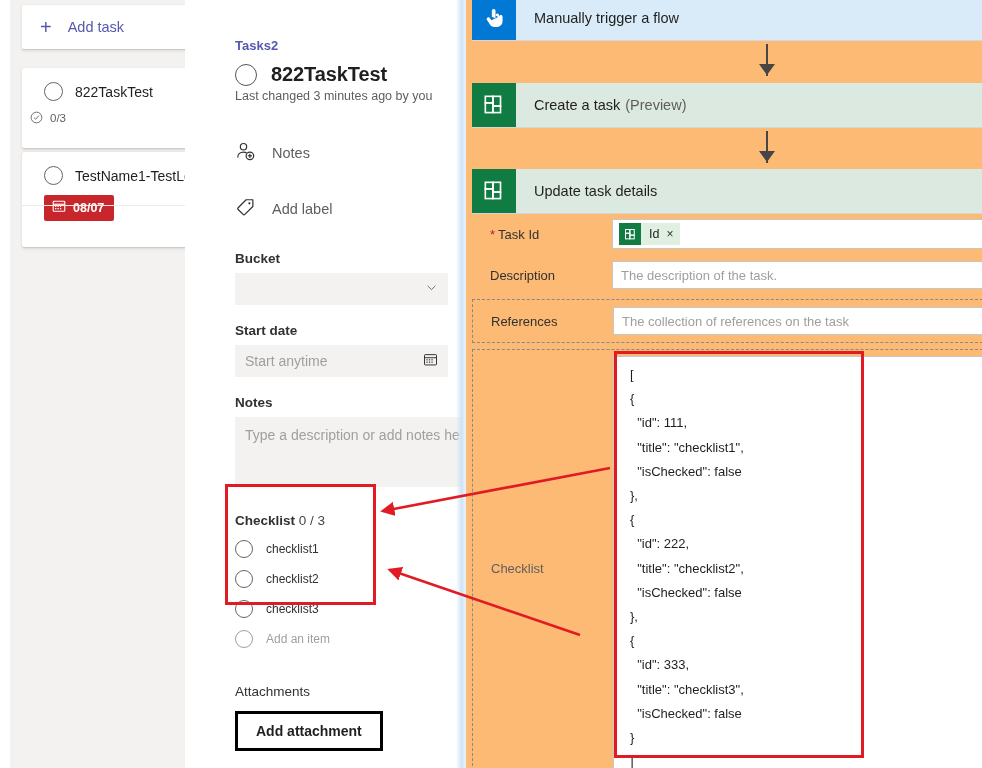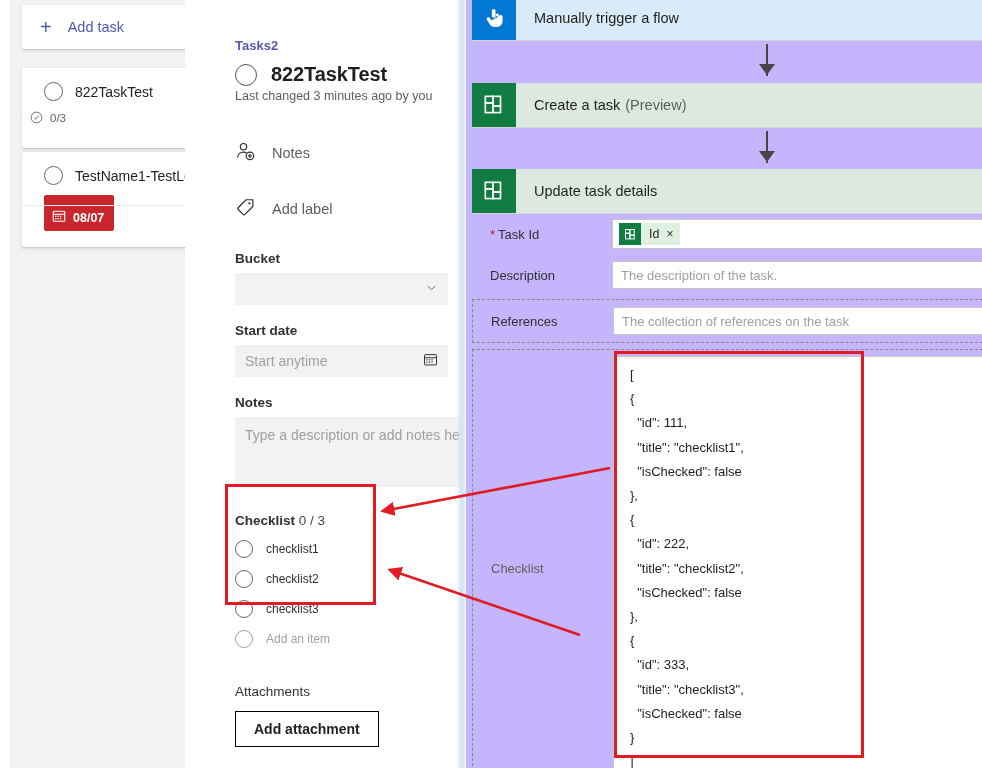--- a/index.html
+++ b/index.html
@@ -41,21 +41,21 @@
     width: 17px; height: 17px; border: 1.3px solid #666; border-radius: 50%;
     flex: 0 0 auto; margin-right: 12px; background: #fff;
   }
   .task-title { font-size: 14px; color: #201f1e; white-space: nowrap; }
   .task-meta-row { display: flex; align-items: flex-end; padding: 10px 0 0 8px; color: #605e5c; font-size: 11.5px; }
   .meta-check-icon { margin-right: 7px; display: inline-flex; }
   .card-divider { position: absolute; left: 0; right: 0; height: 1px; background: #edebe9; }
   .due-badge {
     display: inline-flex; align-items: center; gap: 7px;
     background: #c9262c; color: #ffffff; font-size: 12.5px; font-weight: 600;
-    padding: 14px 10px 5px 8px; border-radius: 2px;
+    padding: 4px 10px 5px 8px; border-radius: 2px;
   }
 
   
   #detail-pane {
     position: absolute; left: 185px; top: 0; width: 275px; height: 768px;
     background: #ffffff;
   }
   #detail-inner { padding: 38px 0 0 50px; }
   #breadcrumb-plan { color: #5558af; font-size: 13px; font-weight: 600; margin-bottom: 10px; }
   #detail-title-row { display: flex; align-items: center; gap: 14px; }
@@ -90,33 +90,33 @@
   #checklist-head .cl-label { font-weight: 600; }
   #checklist-head .cl-count { font-weight: 400; color: #484644; }
   .checklist-item { display: flex; align-items: center; gap: 13px; height: 30px; font-size: 12px; color: #323130; cursor: pointer; }
   .cl-circle { width: 16px; height: 16px; border: 1.3px solid #666; border-radius: 50%; flex: 0 0 auto; }
   .cl-circle.muted { border-color: #a19f9d; }
   .checklist-item.muted { color: #a19f9d; }
 
   #attachments-block { margin-top: 30px; }
   #attachments-label { font-size: 13.5px; color: #323130; margin-bottom: 12px; }
   #add-attachment-btn {
-    display: inline-block; border: 1px solid #000000; background: #fff;
+    display: inline-block; border: 3px solid #000000; background: #fff;
     font-size: 14px; font-weight: 600; color: #201f1e; padding: 9px 18px; cursor: pointer;
   }
 
   
   #pane-shadow {
     position: absolute; left: 456px; top: 0; width: 10px; height: 768px;
     background: linear-gradient(to right, rgba(255,255,255,0) 0%, #cfe4f5 55%, #eaf2fa 100%);
   }
   #flow-left-rule { position: absolute; left: 471px; top: 0; width: 1px; height: 768px; background: #c8c6c4; }
 
   
-  #flow-pane { position: absolute; left: 466px; top: 0; width: 516px; height: 768px; background: #c4b5fd; }
+  #flow-pane { position: absolute; left: 466px; top: 0; width: 516px; height: 768px; background: #fdba74; }
 
   .flow-step { position: absolute; left: 6px; width: 516px; display: flex; align-items: center; }
   .step-icon {
     width: 44px; height: 44px; flex: 0 0 auto;
     display: flex; align-items: center; justify-content: center;
   }
   .step-body { flex: 1; height: 44px; display: flex; align-items: center; padding-left: 18px; font-size: 14.5px; color: #201f1e; box-sizing: border-box; }
   .step-preview { color: #605e5c; margin-left: 5px; }
   .connector { position: absolute; left: 300px; width: 2px; background: #484644; }
   .arrowhead { position: absolute; left: 293px; width: 0; height: 0; border-left: 8px solid transparent; border-right: 8px solid transparent; border-top: 11px solid #484644; }

